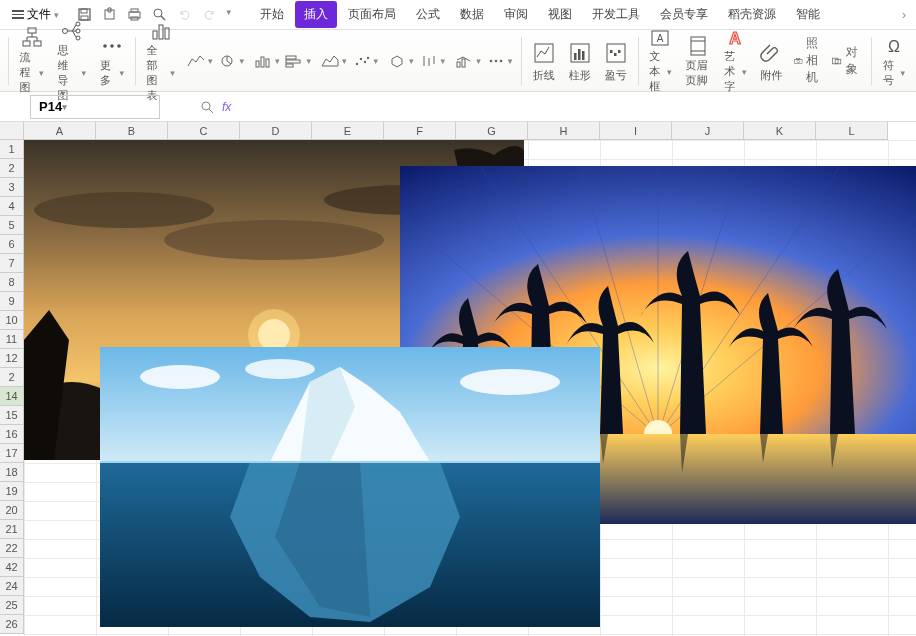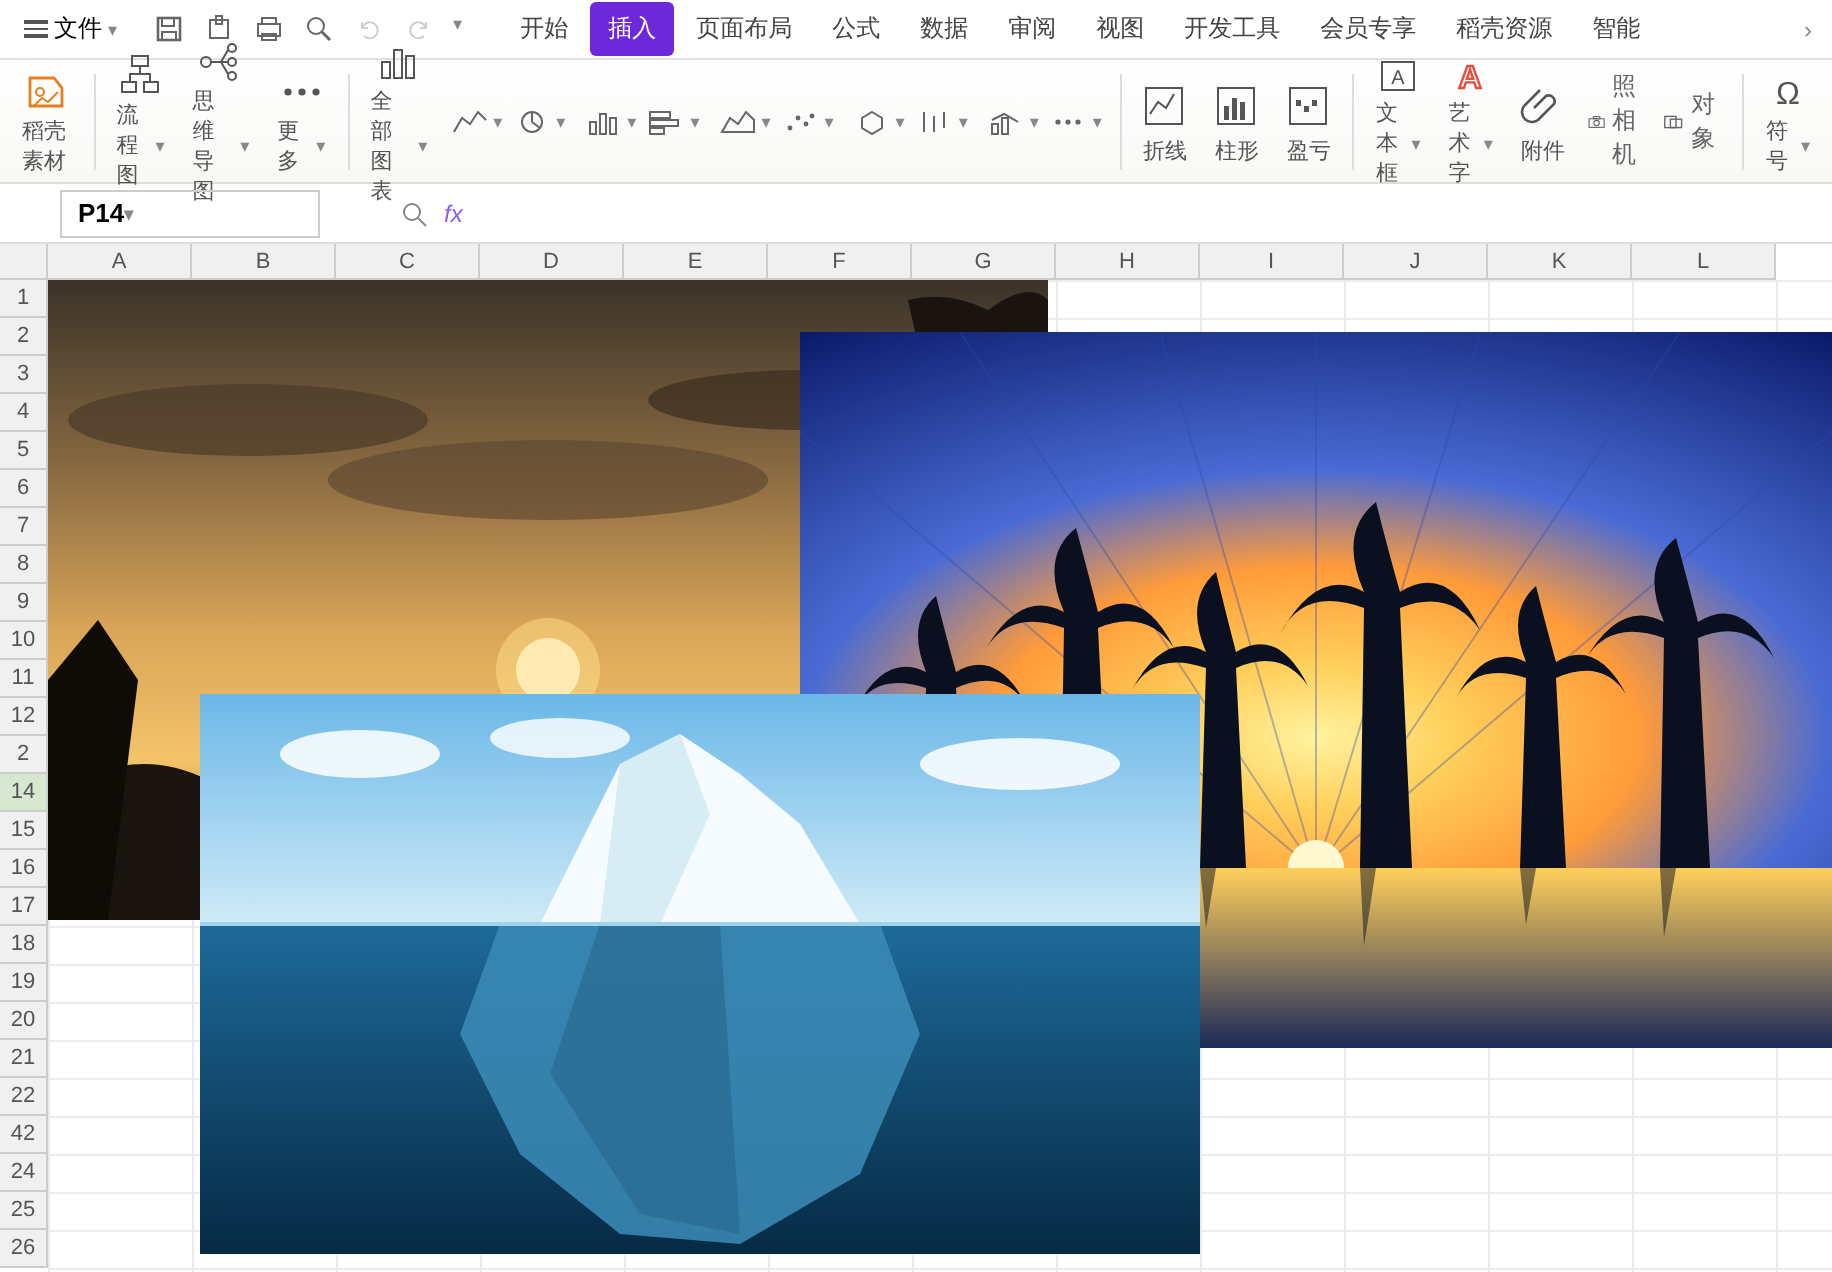--- a/index.html
+++ b/index.html
@@ -110,30 +110,20 @@
     <div class="tab">视图</div>
     <div class="tab">开发工具</div>
     <div class="tab">会员专享</div>
     <div class="tab">稻壳资源</div>
     <div class="tab">智能</div>
   </div>
   <div class="overflow-tab">›</div>
 </div>
 
 <div class="ribbon">
-  <div class="rgrp">
-    <div class="ic">
-        <svg width="24" height="24" viewBox="0 0 24 24">
-          <path d="M4 5h12l4 5v9H4z" fill="none" stroke="#e67e22" stroke-width="1.4"></path>
-          <circle cx="9" cy="12" r="2" fill="none" stroke="#e67e22"></circle>
-          <path d="M6 19l4-4 3 2 5-5" fill="none" stroke="#e67e22"></path>
-        </svg>
-      </div>
-    <div class="lbl">稻壳素材</div>
-  </div>
   <div class="sep"></div>
   <div class="rgrp">
     <div class="ic">
         <svg width="24" height="24" viewBox="0 0 24 24">
           <rect x="8" y="2" width="8" height="5" fill="none" stroke="#555"></rect>
           <rect x="3" y="15" width="7" height="5" fill="none" stroke="#555"></rect>
           <rect x="14" y="15" width="7" height="5" fill="none" stroke="#555"></rect>
           <path d="M12 7v4M12 11h-5v4M12 11h5v4" fill="none" stroke="#555"></path>
         </svg>
       </div>
@@ -305,20 +295,30 @@
     <div class="ic">
         <svg width="22" height="22" viewBox="0 0 22 22">
           <rect x="3" y="4" width="16" height="14" fill="none" stroke="#555"></rect>
           <text x="11" y="15" font-size="10" text-anchor="middle" fill="#555">A</text>
         </svg>
       </div>
     <div class="lbl">
         <span>文本框</span>
         <span class="dd">▾</span>
       </div>
+  </div>
+  <div class="rgrp">
+    <div class="ic">
+        <svg width="22" height="22" viewBox="0 0 22 22">
+          <rect x="4" y="2" width="14" height="18" fill="none" stroke="#555"></rect>
+          <line x1="4" y1="6" x2="18" y2="6" stroke="#555"></line>
+          <line x1="4" y1="16" x2="18" y2="16" stroke="#555"></line>
+        </svg>
+      </div>
+    <div class="lbl">页眉页脚</div>
   </div>
   <div class="rgrp">
     <div class="ic">
         <svg width="22" height="22" viewBox="0 0 22 22">
           <text x="11" y="17" font-size="16" text-anchor="middle" fill="none" stroke="#e74c3c" stroke-width="1.2" font-weight="bold">A</text>
         </svg>
       </div>
     <div class="lbl">
         <span>艺术字</span>
         <span class="dd">▾</span>

